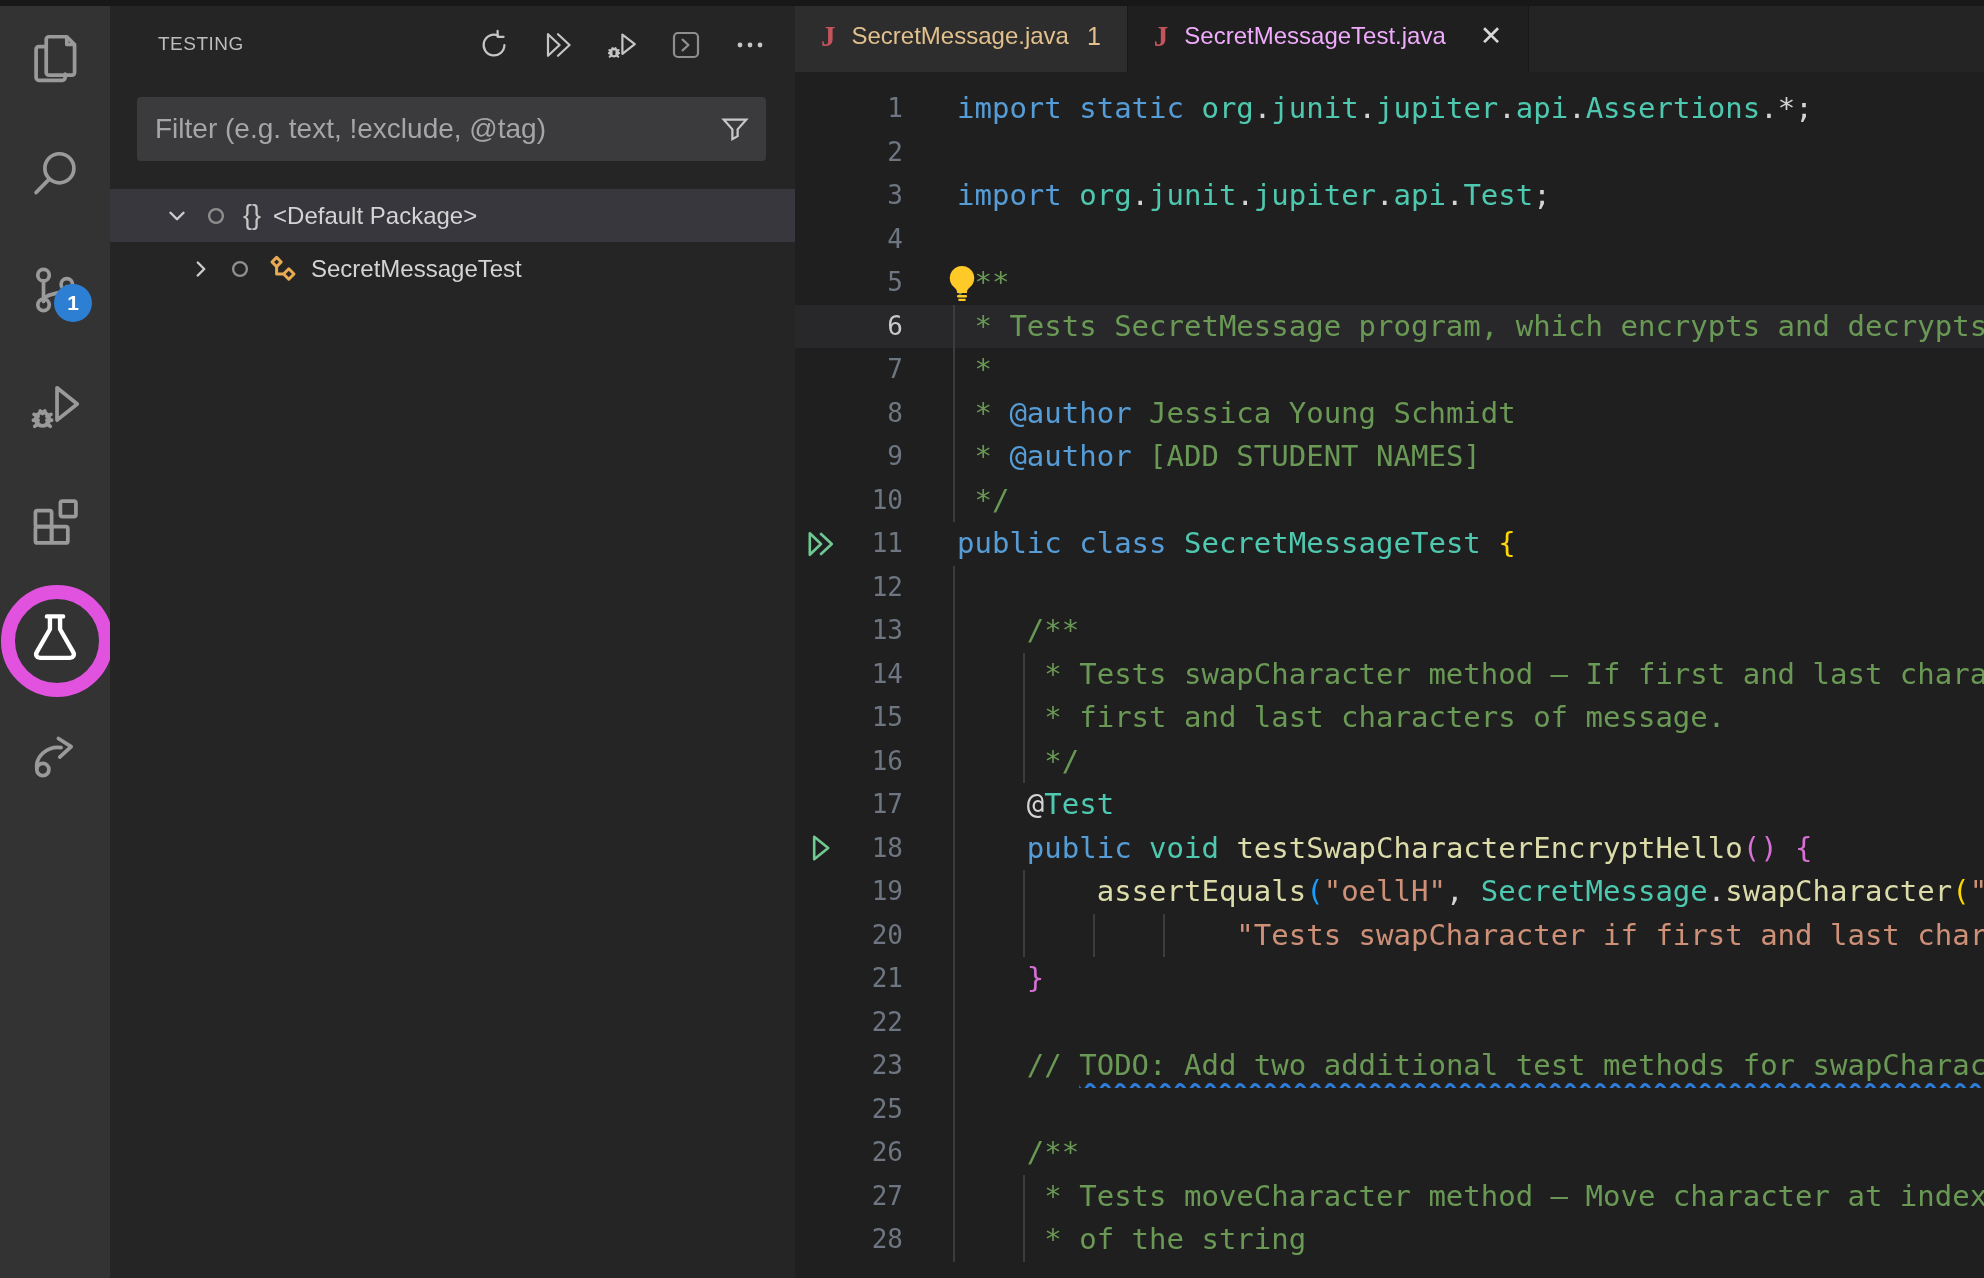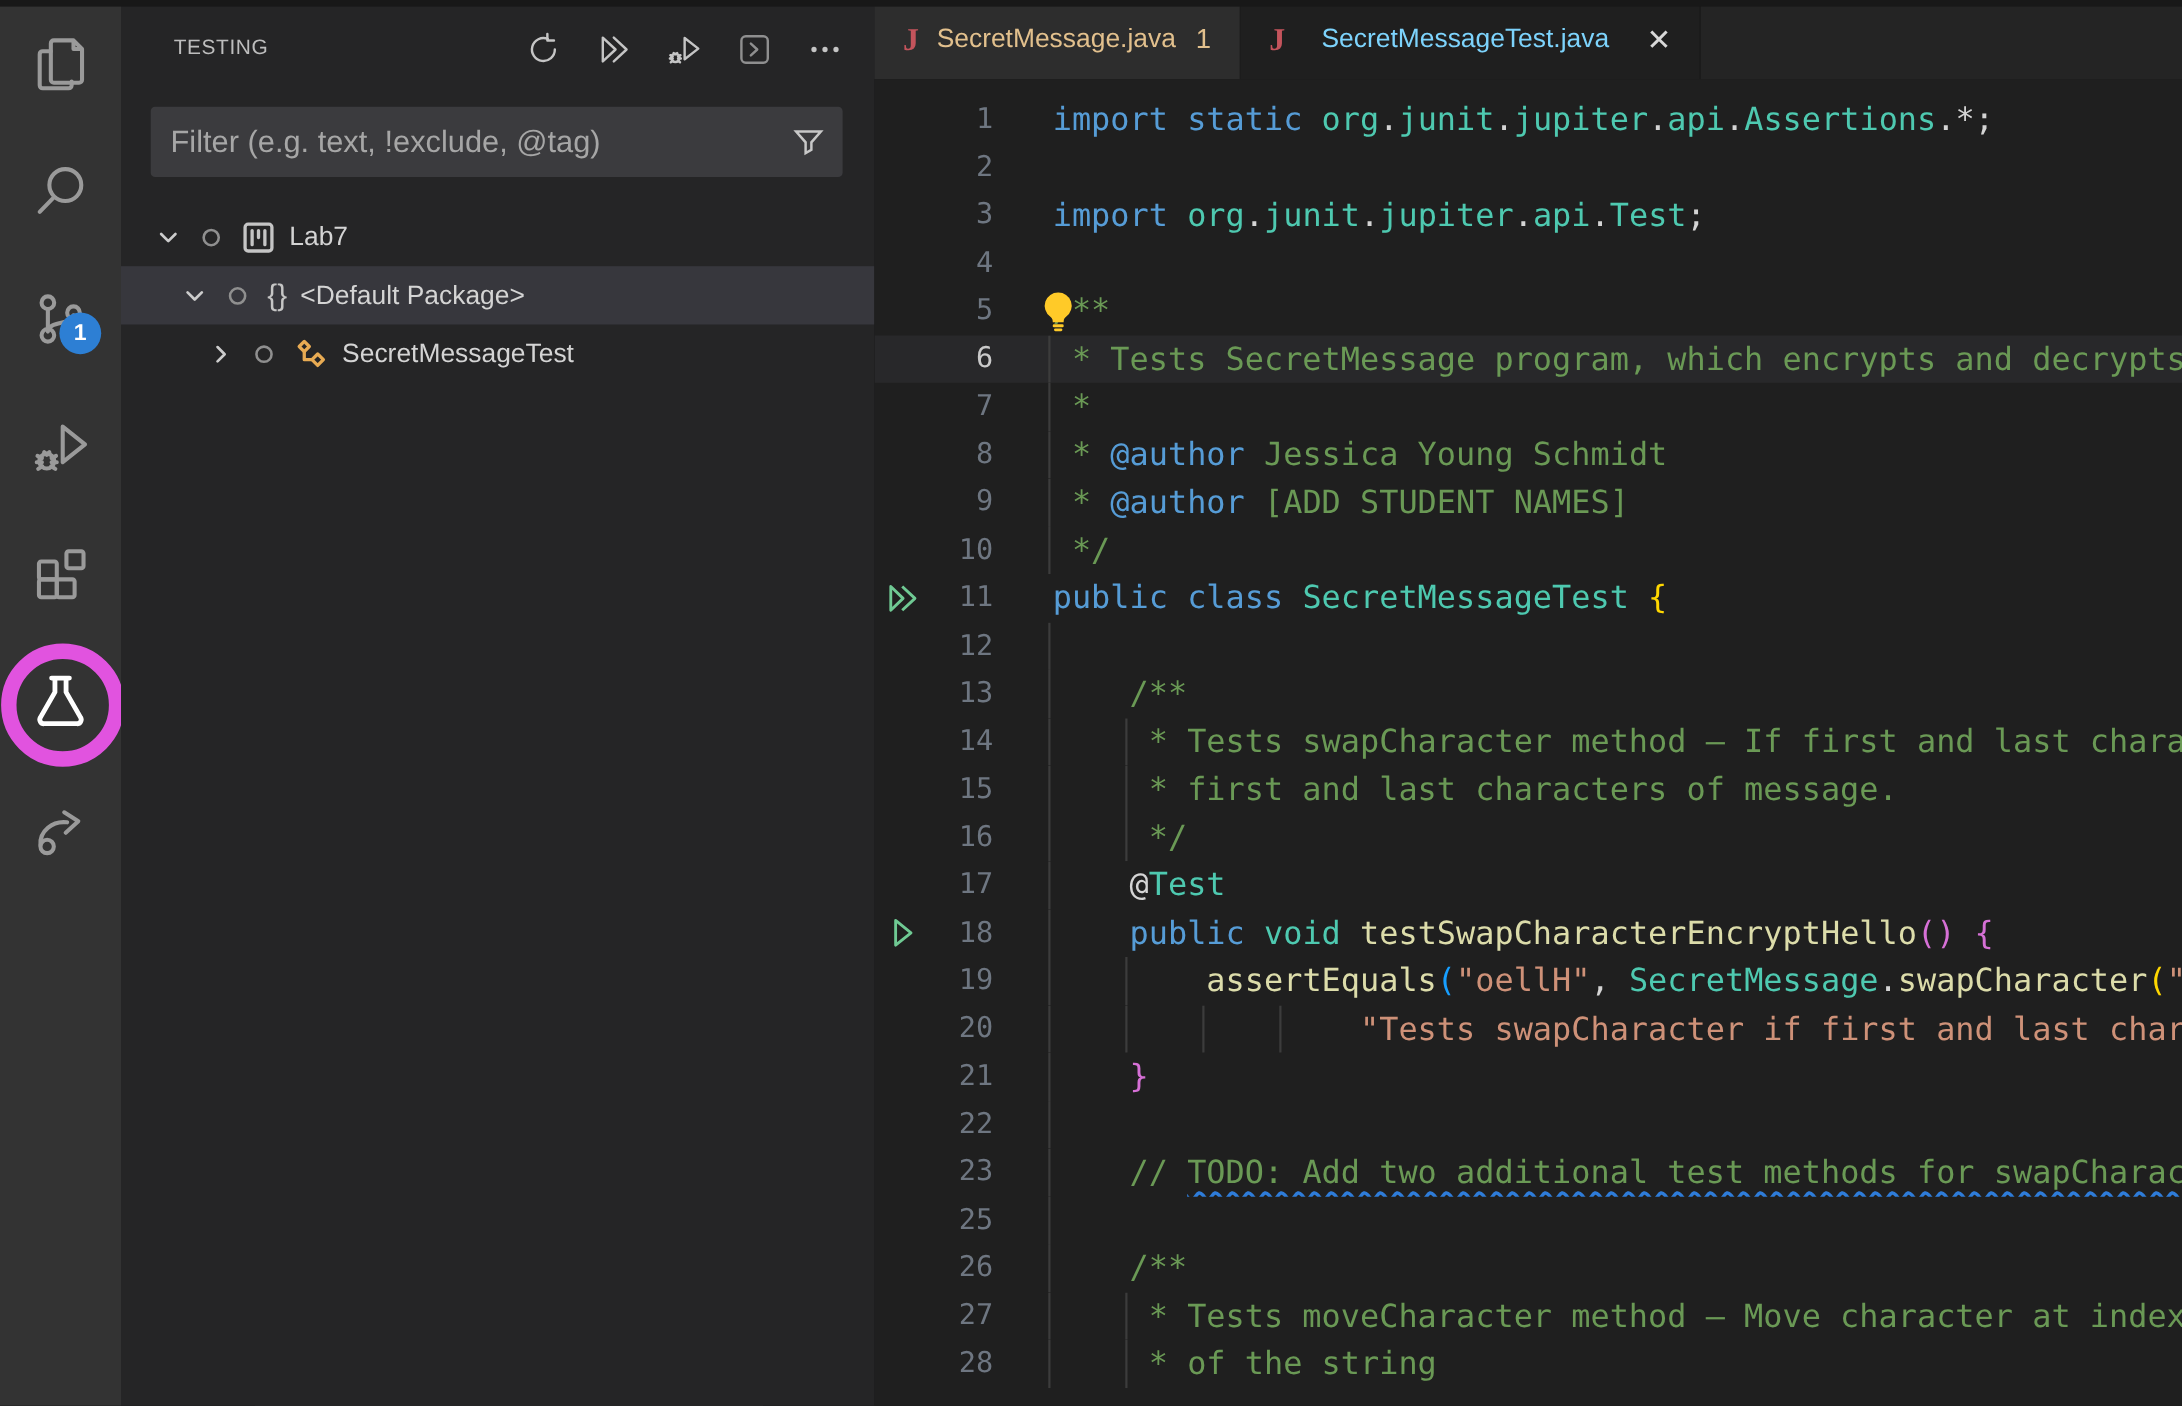--- a/index.html
+++ b/index.html
@@ -48,21 +48,21 @@
   
   #editor { position:absolute; left:795px; top:0; right:0; height:100%; background:#1f1f1f; }
   #tabbar { position:absolute; left:0; top:0; right:0; height:72px; background:#242424; display:flex; }
   .tab { height:72px; display:flex; align-items:center; padding:0 26px; gap:16px;
          border-right:1px solid #191919; cursor:pointer; flex:none; }
   .tab.inactive { background:#2d2d2d; }
   .tab.active { background:#1f1f1f; }
   .java-icon { font-size:29px; font-weight:bold; color:#c4545c; font-family:"Liberation Serif",serif; }
   .tab-label { font-size:24px; }
   .tab.inactive .tab-label, .tab .tab-badge { color:var(--modified,#E2C08D); }
-  .tab.active .tab-label { color:#7dd3fc;margin-left:17px; }
+  .tab.active .tab-label { color:#f0abfc; }
   .tab-badge { font-size:25px; margin-left:2px; }
   .tab-close { color:#d8d8d8; font-size:27px; margin-left:18px; cursor:pointer; }
 
   #code-area { position:absolute; left:0; top:72px; right:0; bottom:0; overflow:hidden;
                padding-top:15px; background:#1f1f1f; }
   .line { display:flex; height:43.5px; position:relative; cursor:text; }
   .line.current { background:#28282a; }
   .gut { width:52px; flex:none; display:flex; align-items:center; justify-content:center; }
   .gut svg { width:32px; height:32px; color:var(--runicon,#6FC993); }
   .num { width:56px; flex:none; text-align:right; font-family:"DejaVu Sans Mono",monospace;
@@ -199,39 +199,20 @@
     </div>
     <div id="filter-box">
       <input id="filter-input" type="text" placeholder="Filter (e.g. text, !exclude, @tag)" style="">
       <span id="filter-funnel">
         <svg viewBox="0 0 16 16" fill="none" stroke="currentColor" stroke-width="1.2">
           <path d="M2 3h12l-4.6 5.2v3.6l-2.8 1.6V8.2L2 3z"></path>
         </svg>
       </span>
     </div>
     <div id="tree">
-        <div class="tree-row" style="padding-left: 30px;">
-          <span class="tw chev">
-            <svg viewBox="0 0 16 16" fill="none" stroke="currentColor" stroke-width="1.5" stroke-linecap="round" stroke-linejoin="round">
-              <path d="M4 6l4 4 4-4"></path>
-            </svg>
-          </span>
-          <span class="tw state-circle">
-            <svg viewBox="0 0 16 16" fill="none" stroke="currentColor" stroke-width="1.7" stroke-linecap="round" stroke-linejoin="round">
-              <circle cx="8" cy="8" r="5"></circle>
-            </svg>
-          </span>
-          <span class="tw tree-icon">
-            <svg viewBox="0 0 16 16" fill="none" stroke="currentColor" stroke-width="1.5" stroke-linecap="round" stroke-linejoin="round">
-              <rect x="1.9" y="1.9" width="12.2" height="12.2" rx="1.4"></rect>
-              <path d="M5.1 4.8v6.4M8 4.8v3.2M10.9 4.8v6.4"></path>
-            </svg>
-          </span>
-          <span class="tree-label">Lab7</span>
-        </div>
         <div class="tree-row selected" style="padding-left: 54px;">
           <span class="tw chev">
             <svg viewBox="0 0 16 16" fill="none" stroke="currentColor" stroke-width="1.5" stroke-linecap="round" stroke-linejoin="round">
               <path d="M4 6l4 4 4-4"></path>
             </svg>
           </span>
           <span class="tw state-circle">
             <svg viewBox="0 0 16 16" fill="none" stroke="currentColor" stroke-width="1.7" stroke-linecap="round" stroke-linejoin="round">
               <circle cx="8" cy="8" r="5"></circle>
             </svg>

